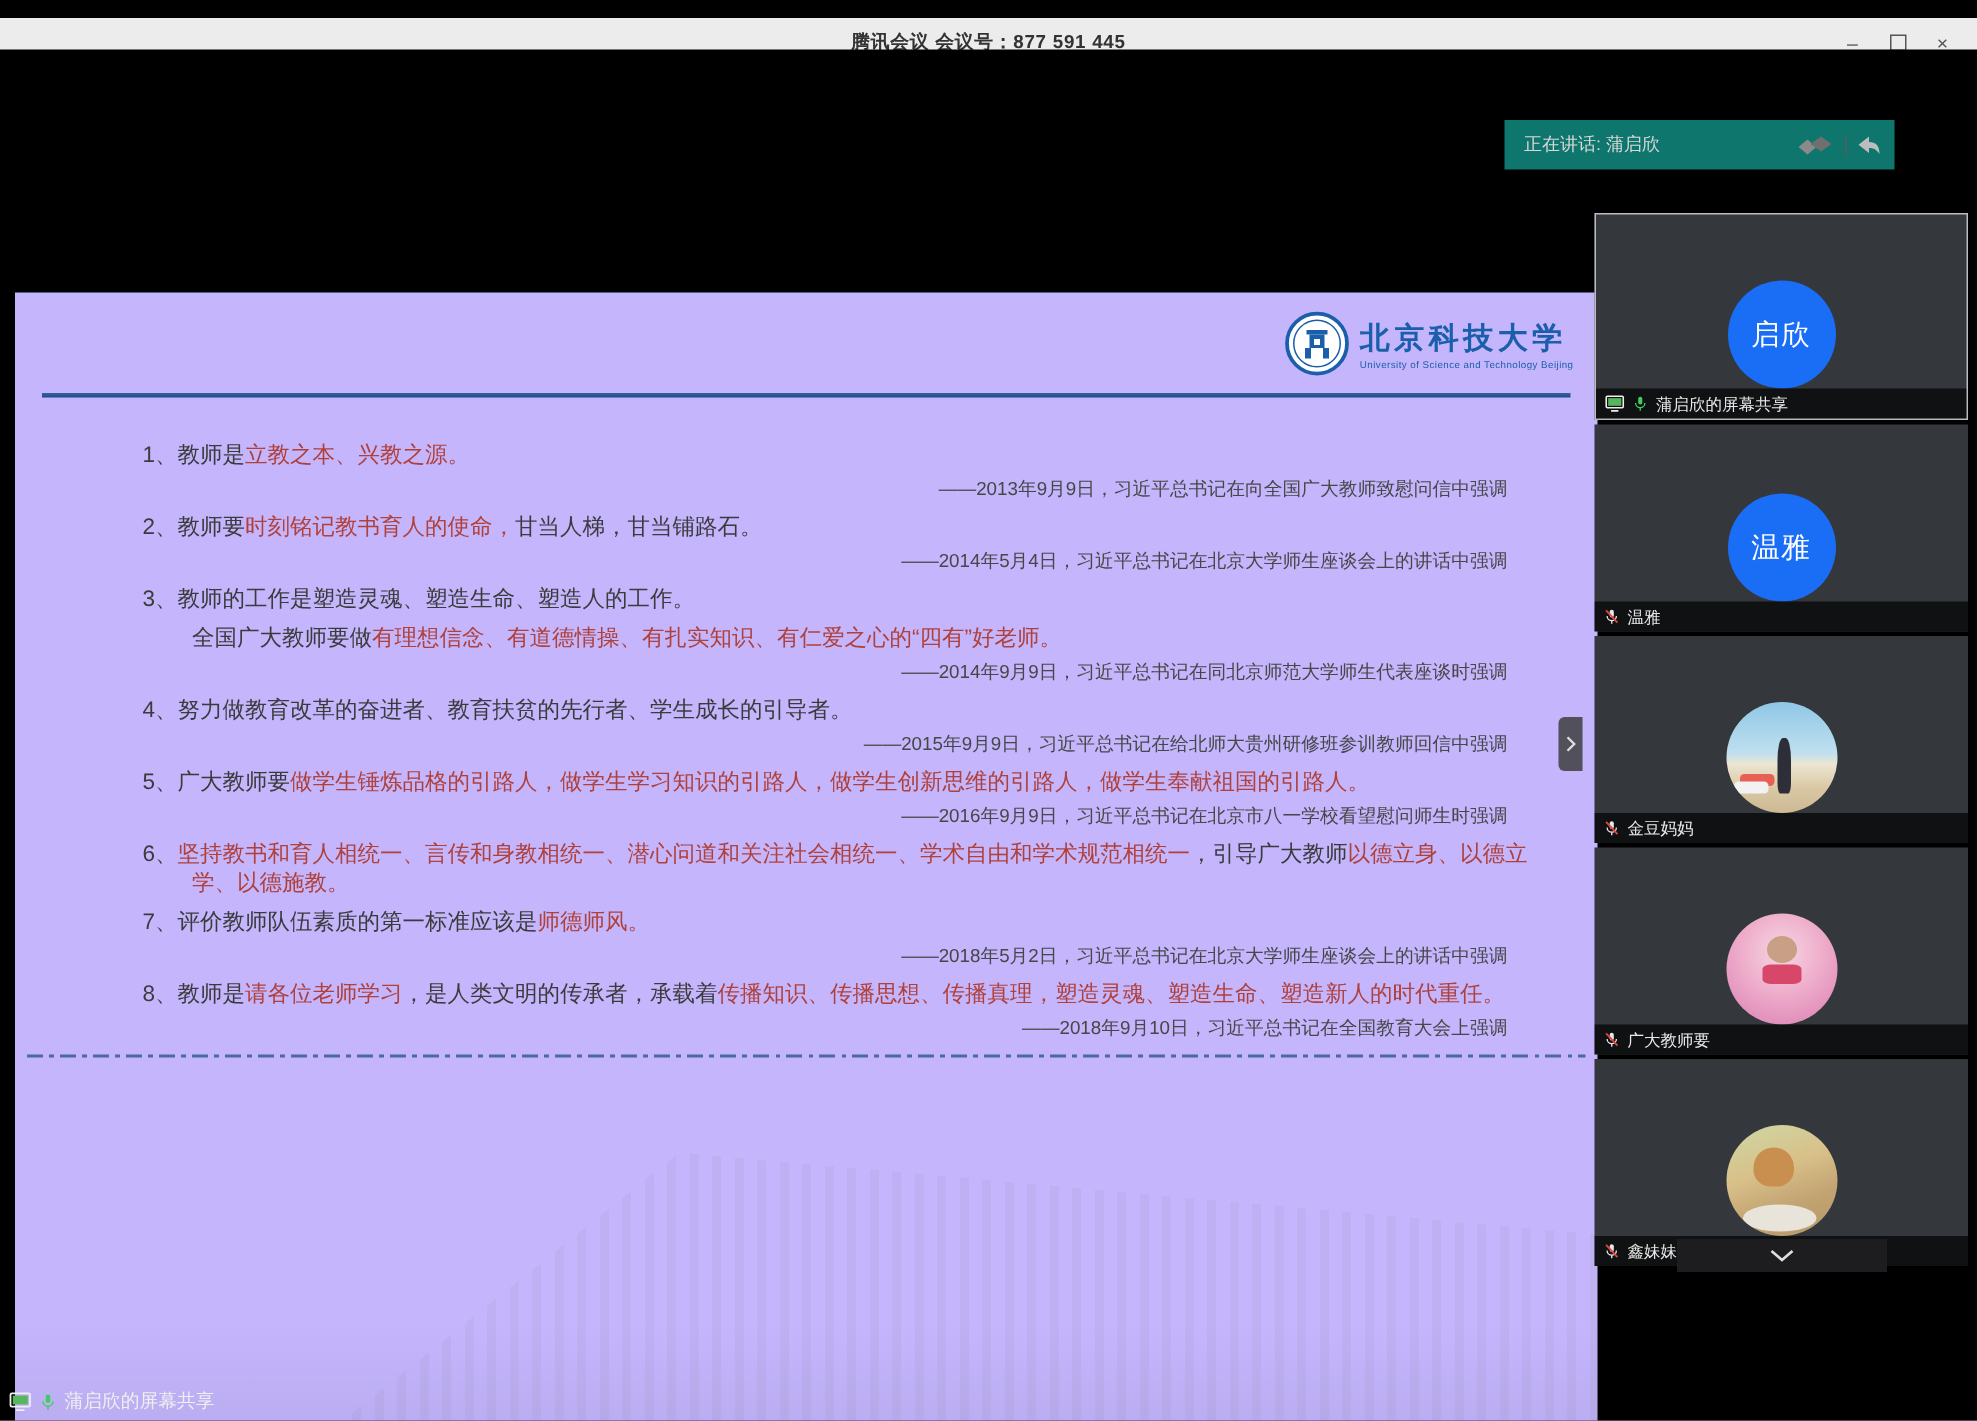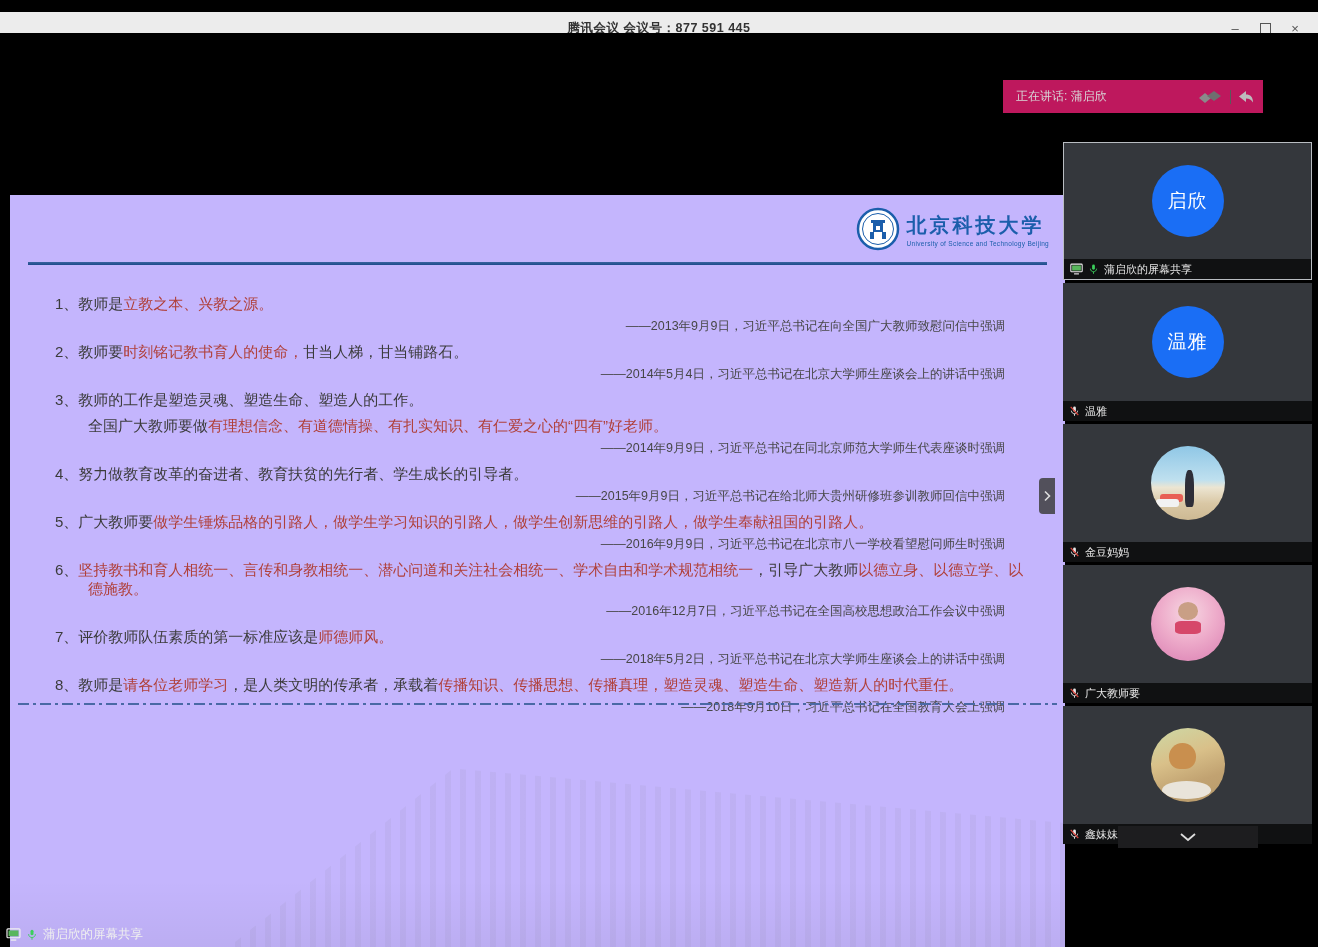--- a/index.html
+++ b/index.html
@@ -20,44 +20,44 @@
   .wm{position:absolute;left:0;right:0;bottom:0;height:210px;opacity:.5;pointer-events:none;
       background:repeating-linear-gradient(90deg,rgba(110,110,110,.14) 0 6px,rgba(255,255,255,0) 6px 15px);
       clip-path:polygon(18% 100%,42% 4%,100% 30%,100% 100%);}
   .wm2{position:absolute;left:0;right:0;bottom:0;height:90px;background:linear-gradient(rgba(0,0,0,0),rgba(0,0,0,.06));pointer-events:none;}
 
   .logo{position:absolute;top:12px;right:16px;display:flex;align-items:center;gap:7px;}
   .logo-text .cn{color:#1b5eab;font-size:20px;font-weight:700;letter-spacing:3px;font-family:"Liberation Serif",serif;}
   .logo-text .en{color:#1b5eab;font-size:6.5px;margin-top:1px;letter-spacing:.3px;}
   .rule{position:absolute;top:67px;left:18px;right:18px;height:3px;background:linear-gradient(#39639f,#1d4a8b);}
 
-  .quotes{position:absolute;top:92px;left:0;right:0;}
+  .quotes{position:absolute;top:92px;left:0;right:0;padding-left:40px;}
   .q-line{font-size:15px;line-height:19px;color:#3b3b3b;padding-left:78px;padding-right:40px;margin-top:7px;}
   .q-line.first{text-indent:-33px;}
   .q-line .red{color:#b0403a;}
   .attr{font-size:12.5px;line-height:17px;color:#474747;text-align:right;padding-right:60px;margin-top:5px;}
 
   .divider{position:absolute;top:508px;left:8px;right:8px;height:2px;
       background:repeating-linear-gradient(90deg,#4a69a5 0 11px,rgba(0,0,0,0) 11px 15px,#4a69a5 15px 18px,rgba(0,0,0,0) 18px 22px);}
   .message{position:absolute;top:538px;left:75px;right:60px;font-size:19px;color:#3a3a3a;letter-spacing:1.5px;font-weight:500;}
 
   
   .handle{position:absolute;top:445px;left:1039px;width:16px;height:36px;background:rgba(62,62,62,.85);border-radius:4px 0 0 4px;display:flex;align-items:center;justify-content:center;}
 
   
-  .banner{position:absolute;top:47px;left:1003px;width:260px;height:33px;background:#be185d;display:flex;align-items:center;}
+  .banner{position:absolute;top:47px;left:1003px;width:260px;height:33px;background:#0f766e;display:flex;align-items:center;}
   .banner .b-label{color:#d8d8d8;font-size:12px;margin-left:13px;flex:1;}
   .banner .b-icons{display:flex;align-items:center;gap:7px;margin-right:9px;}
   .b-sep{width:1px;height:14px;background:#5a5a5a;}
 
   
   .sidebar{position:absolute;top:109px;left:1063px;width:249px;}
   .tile{position:relative;width:249px;height:138px;background:#34373c;margin-bottom:3px;box-sizing:border-box;overflow:hidden;}
   .tile.speaking{border:1px solid #b9bdc2;}
-  .avatar-wrap{position:absolute;top:0;left:0;right:0;bottom:20px;display:flex;align-items:center;justify-content:center;}
+  .avatar-wrap{position:absolute;top:0;left:0;right:0;bottom:20px;display:flex;align-items:flex-end;justify-content:center;}
   .avatar-initials{width:72px;height:72px;border-radius:50%;background:#1a6ef5;color:#fff;font-size:19px;display:flex;align-items:center;justify-content:center;letter-spacing:1px;}
   .avatar-photo{width:74px;height:74px;border-radius:50%;position:relative;overflow:hidden;}
   .av-beach{background:linear-gradient(180deg,#8fc7e6 0%,#bfe0ef 46%,#ece5d2 56%,#d9c7a4 78%,#cdb993 100%);}
   .av-beach::after{content:"";position:absolute;left:47%;top:32%;width:12%;height:50%;background:#2e2e38;border-radius:40% 40% 20% 20%;}
   .av-beach::before{content:"";position:absolute;left:8%;bottom:18%;width:30%;height:10%;background:#f2f2f2;border-radius:3px;box-shadow:4px -5px 0 #e85f54;}
   .av-baby{background:radial-gradient(circle at 50% 35%,#f6d7e2 0%,#eeadcb 45%,#e393bd 75%,#d987b4 100%);}
   .av-baby::after{content:"";position:absolute;left:37%;top:20%;width:27%;height:24%;background:#c99f85;border-radius:50%;}
   .av-baby::before{content:"";position:absolute;left:33%;top:46%;width:35%;height:17%;background:#d6476a;border-radius:24%;}
   .av-garden{background:linear-gradient(160deg,#cdd9a6 0%,#d9c089 40%,#c1a271 70%,#b79a6b 100%);}
   .av-garden::after{content:"";position:absolute;left:25%;top:20%;width:36%;height:36%;background:#c98f4e;border-radius:50% 50% 42% 42%;}
@@ -115,21 +115,20 @@
         <div class="q-line first"><span>2、教师要</span><span class="red">时刻铭记教书育人的使命，</span><span>甘当人梯，甘当铺路石。</span></div>
         <div class="attr">——2014年5月4日，习近平总书记在北京大学师生座谈会上的讲话中强调</div>
         <div class="q-line first"><span>3、教师的工作是塑造灵魂、塑造生命、塑造人的工作。</span></div>
         <div class="q-line"><span>全国广大教师要做</span><span class="red">有理想信念、有道德情操、有扎实知识、有仁爱之心的“四有”好老师。</span></div>
         <div class="attr">——2014年9月9日，习近平总书记在同北京师范大学师生代表座谈时强调</div>
         <div class="q-line first"><span>4、努力做教育改革的奋进者、教育扶贫的先行者、学生成长的引导者。</span></div>
         <div class="attr">——2015年9月9日，习近平总书记在给北师大贵州研修班参训教师回信中强调</div>
         <div class="q-line first"><span>5、广大教师要</span><span class="red">做学生锤炼品格的引路人，做学生学习知识的引路人，做学生创新思维的引路人，做学生奉献祖国的引路人。</span></div>
         <div class="attr">——2016年9月9日，习近平总书记在北京市八一学校看望慰问师生时强调</div>
         <div class="q-line first"><span>6、</span><span class="red">坚持教书和育人相统一、言传和身教相统一、潜心问道和关注社会相统一、学术自由和学术规范相统一</span><span>，引导广大教师</span><span class="red">以德立身、以德立学、以德施教。</span></div>
-        <div class="attr">——2016年12月7日，习近平总书记在全国高校思想政治工作会议中强调</div>
         <div class="q-line first"><span>7、评价教师队伍素质的第一标准应该是</span><span class="red">师德师风。</span></div>
         <div class="attr">——2018年5月2日，习近平总书记在北京大学师生座谈会上的讲话中强调</div>
         <div class="q-line first"><span>8、教师是</span><span class="red">请各位老师学习</span><span>，是人类文明的传承者，承载着</span><span class="red">传播知识、传播思想、传播真理，塑造灵魂、塑造生命、塑造新人的时代重任。</span></div>
         <div class="attr">——2018年9月10日，习近平总书记在全国教育大会上强调</div>
       </div>
 
     <div class="divider"></div>
   </div>
 
   <div class="banner">

